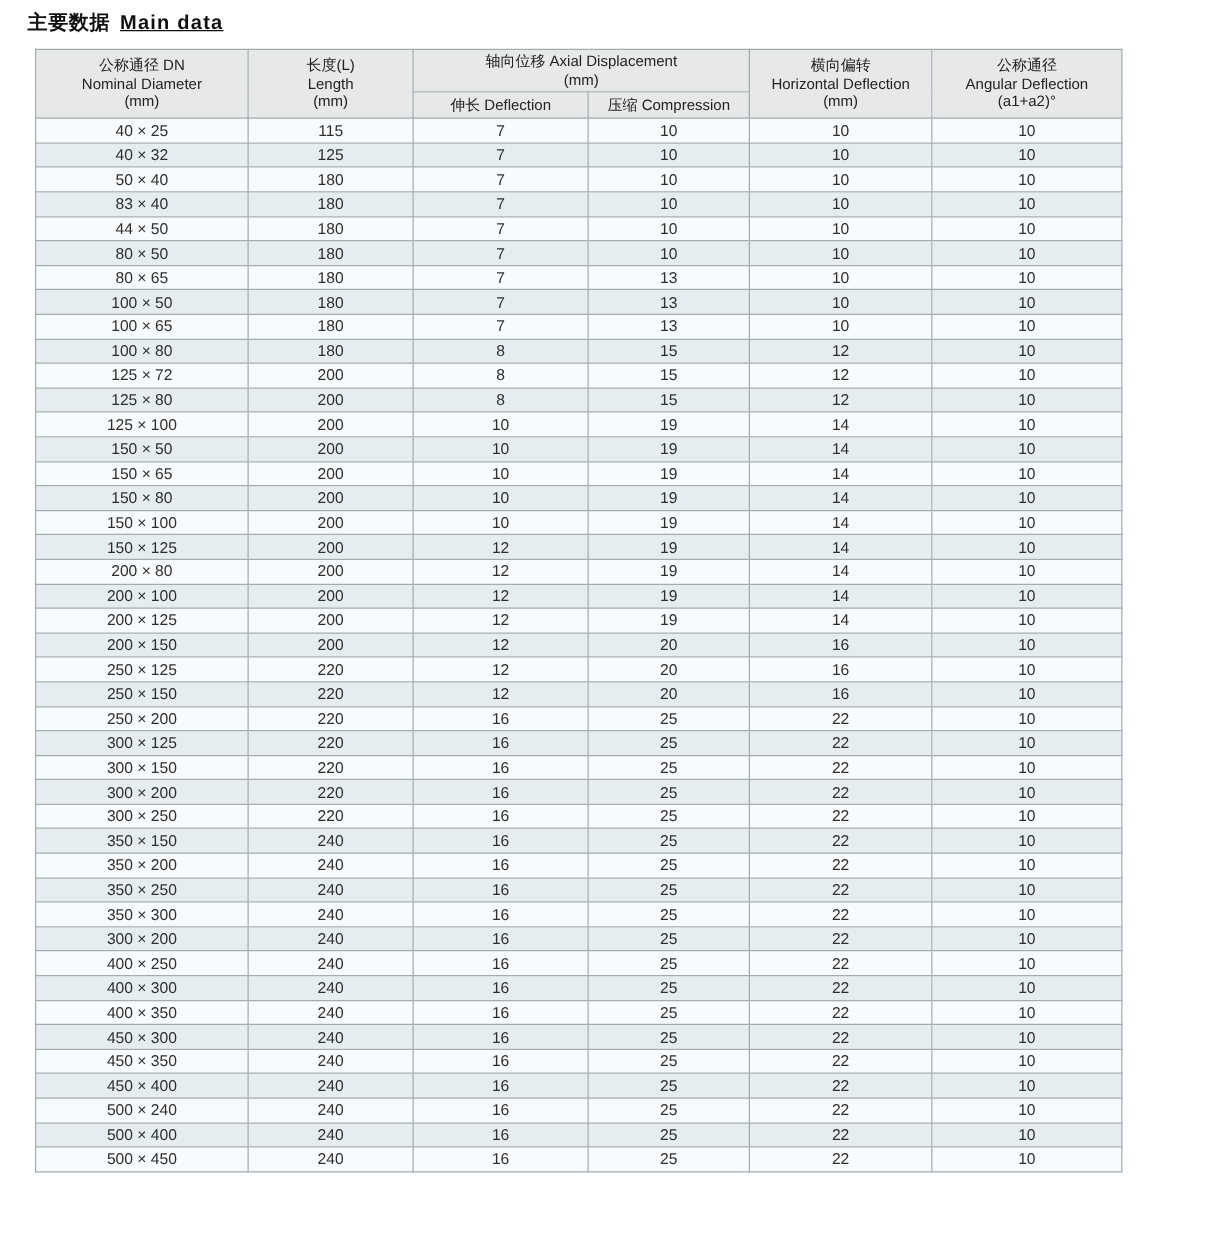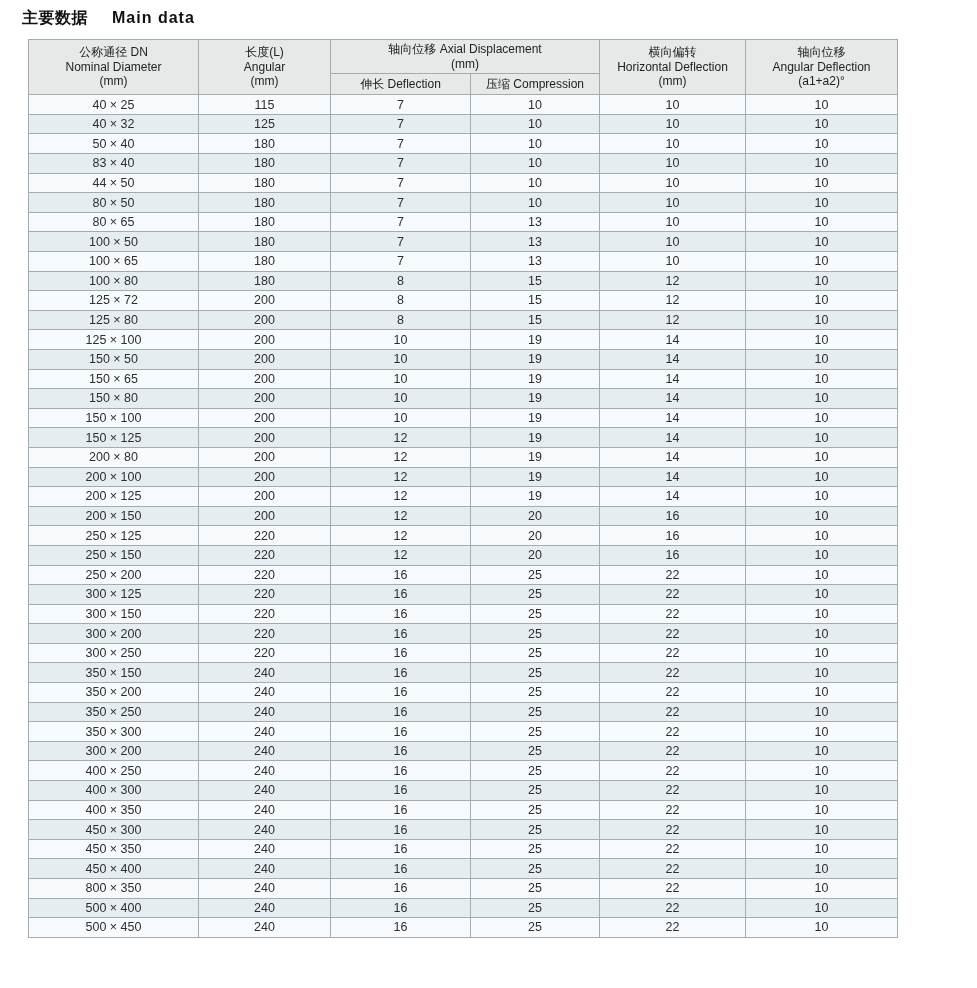--- a/index.html
+++ b/index.html
@@ -25,21 +25,21 @@
     padding-top: 6px;
     overflow: hidden;
   }
   .title {
     font-size: 16px;
     font-weight: bold;
     color: #111111;
     margin: 2px 0 10px 22px;
     letter-spacing: 0.5px;
   }
-  .title .en { margin-left: 24px; letter-spacing: 1px; }
+  .title .en { margin-left: 8px; letter-spacing: 1px; text-decoration: underline; }
   table.spec-table {
     border-collapse: collapse;
     table-layout: fixed;
     margin-left: 28px;
     width: 869px;
     border: 1px solid var(--outer-border);
   }
   .spec-table th, .spec-table td {
     border: 1px solid var(--border);
     text-align: center;
@@ -85,34 +85,34 @@
     </colgroup>
     <thead>
       <tr>
         <th rowspan="2">
           <div>公称通径 DN</div>
           <div>Nominal Diameter</div>
           <div>(mm)</div>
         </th>
         <th rowspan="2">
           <div>长度(L)</div>
-          <div>Angular</div>
+          <div>Length</div>
           <div>(mm)</div>
         </th>
         <th colspan="2">
           <div>轴向位移 Axial Displacement</div>
           <div>(mm)</div>
         </th>
         <th rowspan="2">
           <div>横向偏转</div>
           <div>Horizontal Deflection</div>
           <div>(mm)</div>
         </th>
         <th rowspan="2">
-          <div>轴向位移</div>
+          <div>公称通径</div>
           <div>Angular Deflection</div>
           <div>(a1+a2)°</div>
         </th>
       </tr>
       <tr class="subhead">
         <th>伸长 Deflection</th>
         <th>压缩 Compression</th>
       </tr>
     </thead>
     <tbody>
@@ -430,21 +430,21 @@
         </tr>
         <tr>
           <td>450 × 400</td>
           <td>240</td>
           <td>16</td>
           <td>25</td>
           <td>22</td>
           <td>10</td>
         </tr>
         <tr>
-          <td>800 × 350</td>
+          <td>500 × 240</td>
           <td>240</td>
           <td>16</td>
           <td>25</td>
           <td>22</td>
           <td>10</td>
         </tr>
         <tr>
           <td>500 × 400</td>
           <td>240</td>
           <td>16</td>

